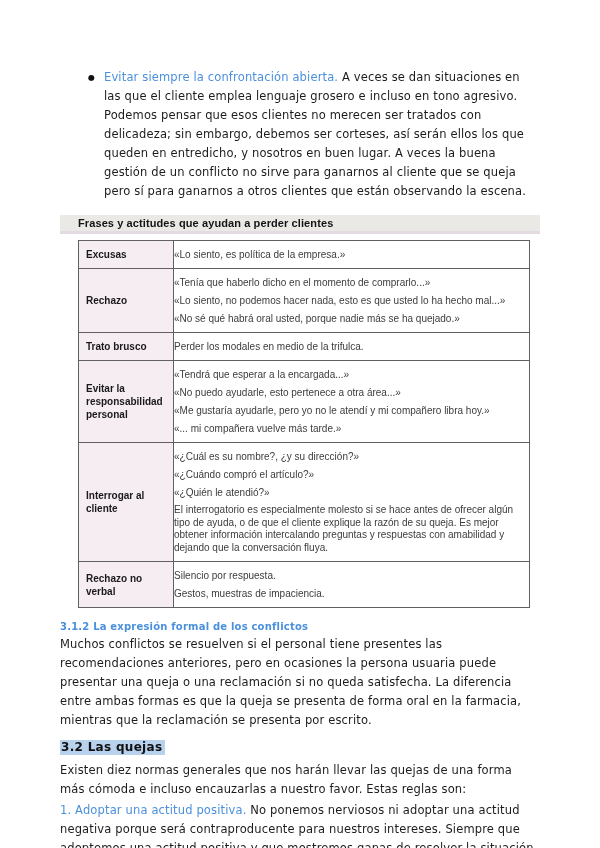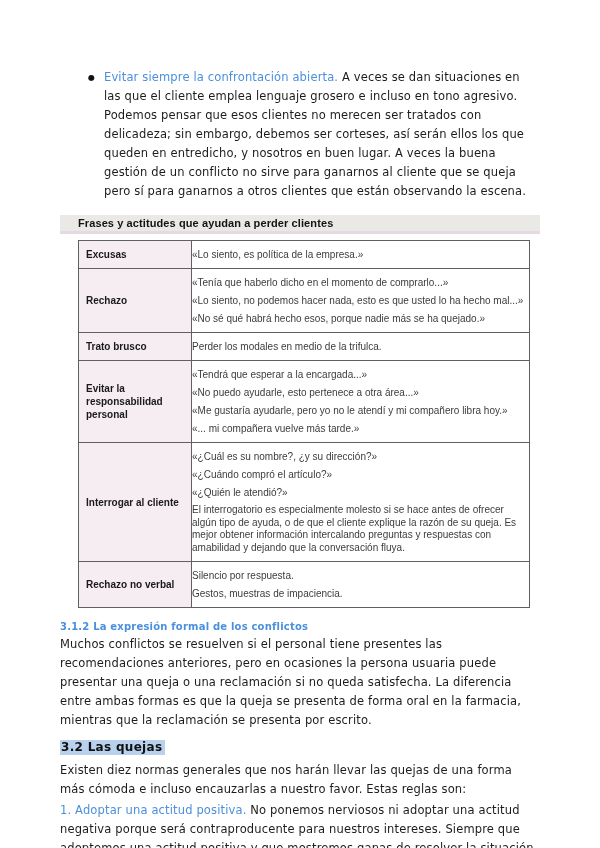--- a/index.html
+++ b/index.html
@@ -40,21 +40,21 @@
   table.phrases {
     border-collapse: collapse;
     margin-left: 18px;
     width: 452px;
     font-family: "Liberation Sans", sans-serif;
     font-size: 10px;
     color: #3c3c3c;
   }
   table.phrases td { border: 1px solid #606060; }
   td.label-cell {
-    width: 113px;
+    width: 95px;
     background: #f6edf3;
     font-weight: bold;
     color: #1a1a1a;
     padding: 4px 7px;
     vertical-align: middle;
     line-height: 13px;
   }
   td.content-cell { padding: 2px 0; vertical-align: middle; }
   td.content-cell p.quote { margin: 5px 0; line-height: 13px; }
   td.content-cell p.note { margin: 2px 0 5px 0; line-height: 12.5px; }
@@ -103,21 +103,21 @@
           <td class="label-cell">Excusas</td>
           <td class="content-cell">
             <p class="quote">«Lo siento, es política de la empresa.»</p>
           </td>
         </tr>
         <tr>
           <td class="label-cell">Rechazo</td>
           <td class="content-cell">
             <p class="quote">«Tenía que haberlo dicho en el momento de comprarlo...»</p>
             <p class="quote">«Lo siento, no podemos hacer nada, esto es que usted lo ha hecho mal...»</p>
-            <p class="quote">«No sé qué habrá hecho esos, porque nadie más se ha quejado.»</p>
+            <p class="quote">«No sé qué habrá oral usted, porque nadie más se ha quejado.»</p>
           </td>
         </tr>
         <tr>
           <td class="label-cell">Trato brusco</td>
           <td class="content-cell">
             <p class="quote">Perder los modales en medio de la trifulca.</p>
           </td>
         </tr>
         <tr>
           <td class="label-cell">Evitar la responsabilidad personal</td>

